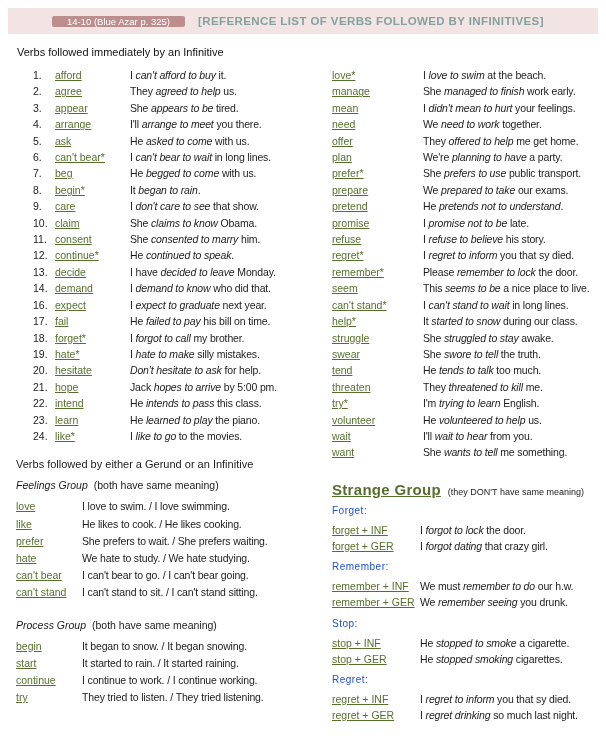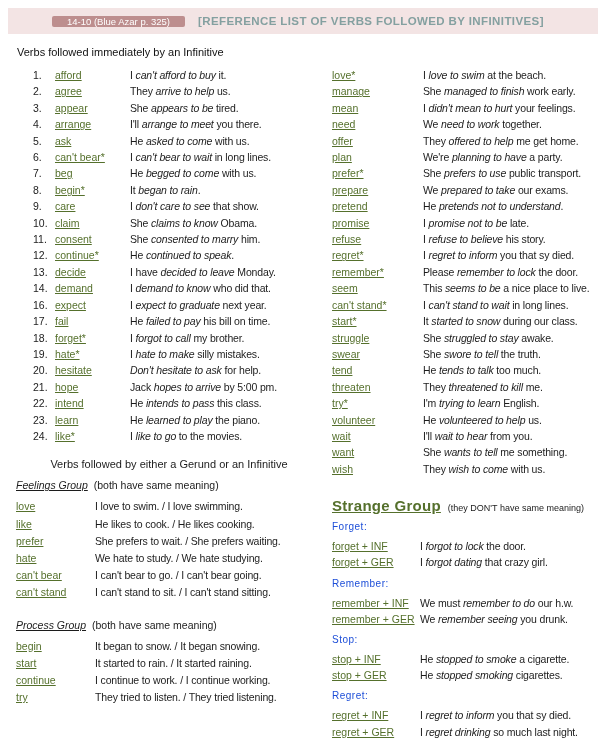--- a/index.html
+++ b/index.html
@@ -37,25 +37,25 @@
   #s1-left .verb{ width:75px; }
   #s1-right .verb{ width:91px; }
   .verb{
     flex:none; color:var(--verb-green, #55702c); text-decoration:underline;
   }
   .ex{ letter-spacing:-0.15px; }
   .ex i{ font-style:italic; }
 
   
   .s2{ margin-top:14px; }
-  .s2-title{ font-size:11px; margin-bottom:8px;text-align:center; }
+  .s2-title{ font-size:11px; margin-bottom:8px; }
   .grp-head{ margin-bottom:5px; line-height:15px; }
-  .grp-name{ font-style:italic; text-decoration:underline; }
+  .grp-name{ font-style:italic; }
   .grp-note{ margin-left:3px;text-align:center; }
-  .plain .verb{ width:79px; }
+  .plain .verb{ width:66px; }
   .plain .row{ line-height:17.2px; }
   .grp-process{ margin-top:16px; }
 
   
   .strange{ margin-top:20px; }
   .strange-head{ margin-bottom:3px; }
   .strange-name{
     font-size:15px; font-weight:bold; letter-spacing:.3px;
     color:var(--verb-green, #55702c); text-decoration:underline;
   }
@@ -81,21 +81,21 @@
     <div class="col">
       <div id="s1-left" class="vlist numbered">
           <div class="row">
             <span class="num">1.</span>
             <span class="verb">afford</span>
             <span class="ex">I <i>can't afford to buy</i> it.</span>
           </div>
           <div class="row">
             <span class="num">2.</span>
             <span class="verb">agree</span>
-            <span class="ex">They <i>arrive to help</i> us.</span>
+            <span class="ex">They <i>agreed to help</i> us.</span>
           </div>
           <div class="row">
             <span class="num">3.</span>
             <span class="verb">appear</span>
             <span class="ex">She <i>appears to be</i> tired.</span>
           </div>
           <div class="row">
             <span class="num">4.</span>
             <span class="verb">arrange</span>
             <span class="ex">I'll <i>arrange to meet</i> you there.</span>
@@ -316,21 +316,21 @@
           </div>
           <div class="row">
             <span class="verb">seem</span>
             <span class="ex">This <i>seems to be</i> a nice place to live.</span>
           </div>
           <div class="row">
             <span class="verb">can't stand*</span>
             <span class="ex">I <i>can't stand to wait</i> in long lines.</span>
           </div>
           <div class="row">
-            <span class="verb">start*</span>
+            <span class="verb">help*</span>
             <span class="ex">It <i>started to snow</i> during our class.</span>
           </div>
           <div class="row">
             <span class="verb">struggle</span>
             <span class="ex">She <i>struggled to stay</i> awake.</span>
           </div>
           <div class="row">
             <span class="verb">swear</span>
             <span class="ex">She <i>swore to tell</i> the truth.</span>
           </div>
@@ -350,24 +350,20 @@
             <span class="verb">volunteer</span>
             <span class="ex">He <i>volunteered to help</i> us.</span>
           </div>
           <div class="row">
             <span class="verb">wait</span>
             <span class="ex">I'll <i>wait to hear</i> from you.</span>
           </div>
           <div class="row">
             <span class="verb">want</span>
             <span class="ex">She <i>wants to tell</i> me something.</span>
-          </div>
-          <div class="row">
-            <span class="verb">wish</span>
-            <span class="ex">They <i>wish to come</i> with us.</span>
           </div>
         </div>
 
       <div class="strange">
         <div class="strange-head">
           <span class="strange-name">Strange Group</span>
           <span class="strange-note">(they DON'T have same meaning)</span>
         </div>
         <div id="strange-groups">
             <div class="sg-title">Forget:</div>

